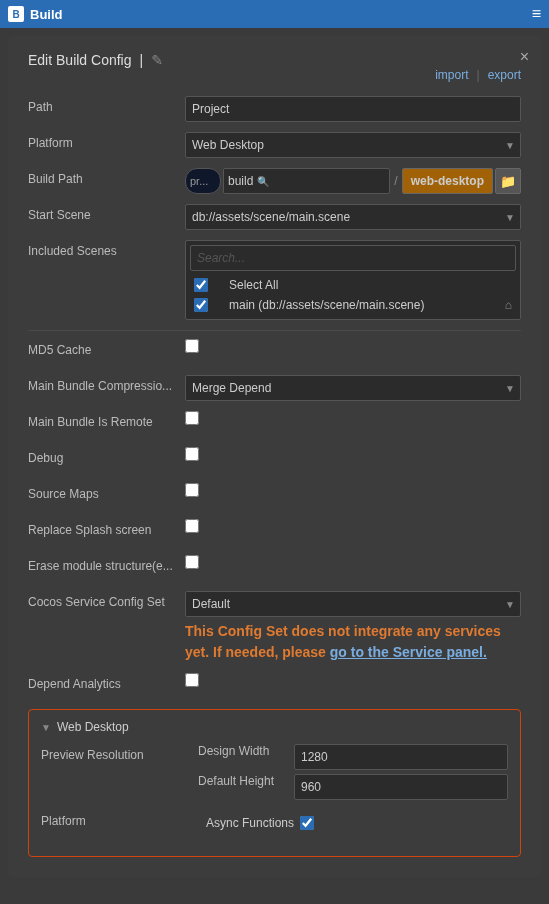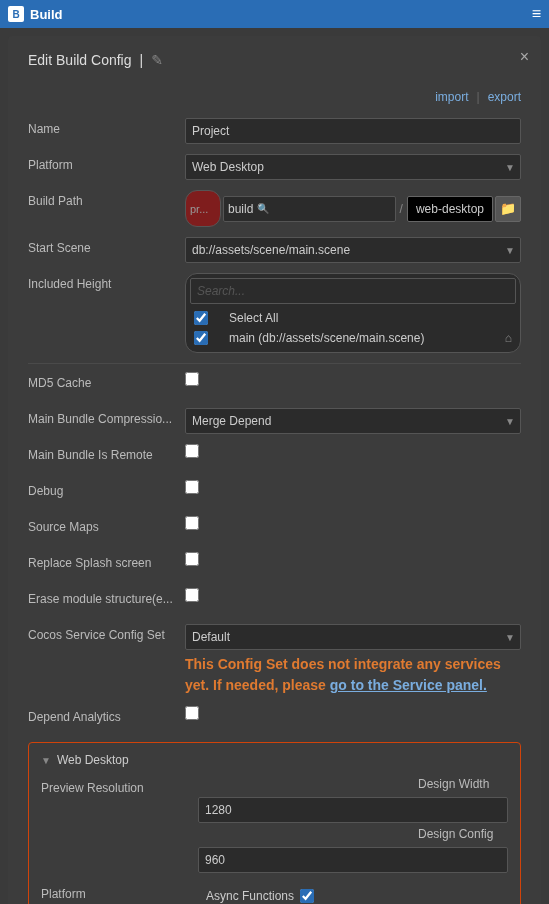--- a/index.html
+++ b/index.html
@@ -52,21 +52,21 @@
       background: #3c3c3c;
       margin: 8px;
       border-radius: 4px;
       padding: 16px 20px 20px 20px;
       position: relative;
     }
 
     .panel-header {
       display: flex;
       align-items: center;
-      margin-bottom: 22px;
+      margin-bottom: 0;
       gap: 8px;
       font-size: 14px;
       color: #ddd;
     }
     .panel-header-icon {
       color: #888;
       font-size: 14px;
       cursor: pointer;
     }
     .panel-close {
@@ -159,24 +159,24 @@
       font-size: 10px;
     }
 
     
     .build-path-row {
       display: flex;
       align-items: center;
       gap: 2px;
     }
     .path-part-1 {
-      background: #7f1d1d;
+      background: #0f172a;
       border: 1px solid #555;
       color: #999;
-      height: 37px;
+      height: 26px;
       padding: 0 4px;
       font-size: 11px;
       border-radius: 12px;
       width: 36px;
       display: flex;
       align-items: center;
     }
     .path-middle {
       background: #2b2b2b;
       border: 1px solid #555;
@@ -192,50 +192,51 @@
     }
     .path-search-icon {
       color: #888;
       font-size: 10px;
     }
     .path-sep {
       color: #888;
       padding: 0 2px;
     }
     .path-last {
-      background: #000000;
+      background: #a16207;
       border: 1px solid #666;
       color: #ccc;
       height: 26px;
       padding: 0 8px;
       font-size: 12px;
       border-radius: 2px;
       display: flex;
       align-items: center;
       white-space: nowrap;
+      font-weight: bold;
     }
     .path-folder-btn {
       background: #555;
       border: 1px solid #666;
       color: #aaa;
       height: 26px;
       width: 26px;
       display: flex;
       align-items: center;
       justify-content: center;
       border-radius: 2px;
       cursor: pointer;
       font-size: 13px;
     }
 
     
     .scenes-box {
       background: #2b2b2b;
       border: 1px solid #555;
-      border-radius: 12px;
+      border-radius: 2px;
       padding: 4px;
     }
     .scenes-search {
       width: 100%;
       margin-bottom: 4px;
     }
     .scenes-item {
       display: flex;
       align-items: center;
       gap: 21px;
@@ -302,23 +303,22 @@
       color: #888;
       font-size: 10px;
     }
 
     .preview-res-grid {
       display: grid;
       gap: 4px;
     }
     .preview-res-row {
       display: flex;
-      align-items: flex-end;
+      align-items: flex-start;
       gap: 6px;
-      flex-direction: column;
     }
     .preview-res-label {
       color: #bbb;
       font-size: 12px;
       width: 90px;
       min-width: 90px;
     }
     .preview-res-input {
       background: #2b2b2b;
       border: 1px solid #555;
@@ -360,21 +360,21 @@
   </div>
   <span class="panel-close">×</span>
 
   <div class="panel-actions">
     <a class="link-btn">import</a>
     <span class="divider">|</span>
     <a class="link-btn">export</a>
   </div>
 
   <div class="form-row">
-    <div class="form-label">Name</div>
+    <div class="form-label">Path</div>
     <div class="form-control">
       <input type="text" value="Project" style="">
     </div>
   </div>
 
   <div class="form-row">
     <div class="form-label">Platform</div>
     <div class="form-control">
       <div class="select-wrap">
         <select>
@@ -411,21 +411,21 @@
       <div class="select-wrap">
         <select>
           <option>db://assets/scene/main.scene</option>
         </select>
         <span class="select-arrow">▼</span>
       </div>
     </div>
   </div>
 
   <div class="form-row">
-    <div class="form-label">Included Height</div>
+    <div class="form-label">Included Scenes</div>
     <div class="form-control">
       <div class="scenes-box">
         <input type="text" class="scenes-search" placeholder="Search..." style="">
         <div class="scenes-item">
           <input type="checkbox" checked="" style="">
           <span>Select All</span>
         </div>
         <div class="scenes-item">
           <input type="checkbox" checked="" style="">
           <span>main (db://assets/scene/main.scene)</span>
@@ -524,21 +524,21 @@
 
     <div class="form-row">
       <div class="form-label">Preview Resolution</div>
       <div class="form-control">
         <div class="preview-res-grid">
           <div class="preview-res-row">
             <span class="preview-res-label">Design Width</span>
             <input type="text" class="preview-res-input" value="1280" style="">
           </div>
           <div class="preview-res-row">
-            <span class="preview-res-label">Design Config</span>
+            <span class="preview-res-label">Default Height</span>
             <input type="text" class="preview-res-input" value="960" style="">
           </div>
         </div>
       </div>
     </div>
 
     <div class="form-row">
       <div class="form-label">Platform</div>
       <div class="form-control">
         <div class="polyfills-row">

